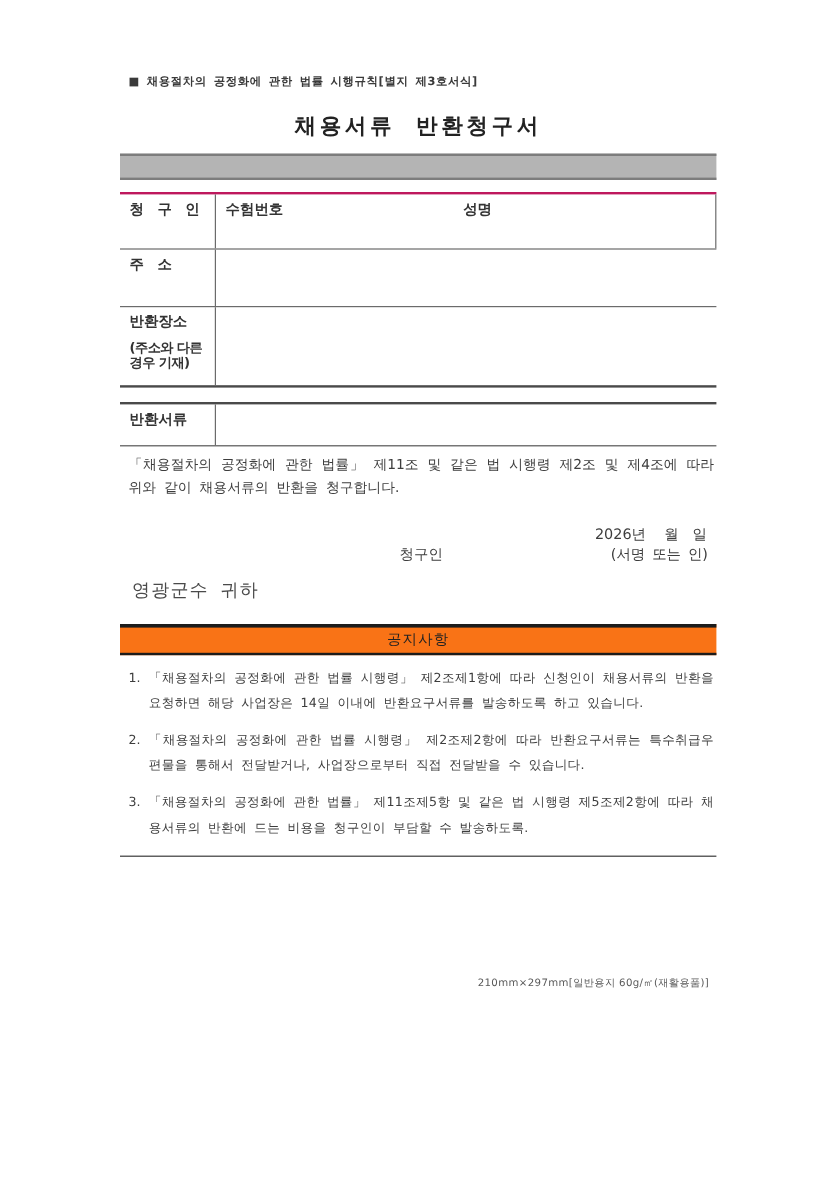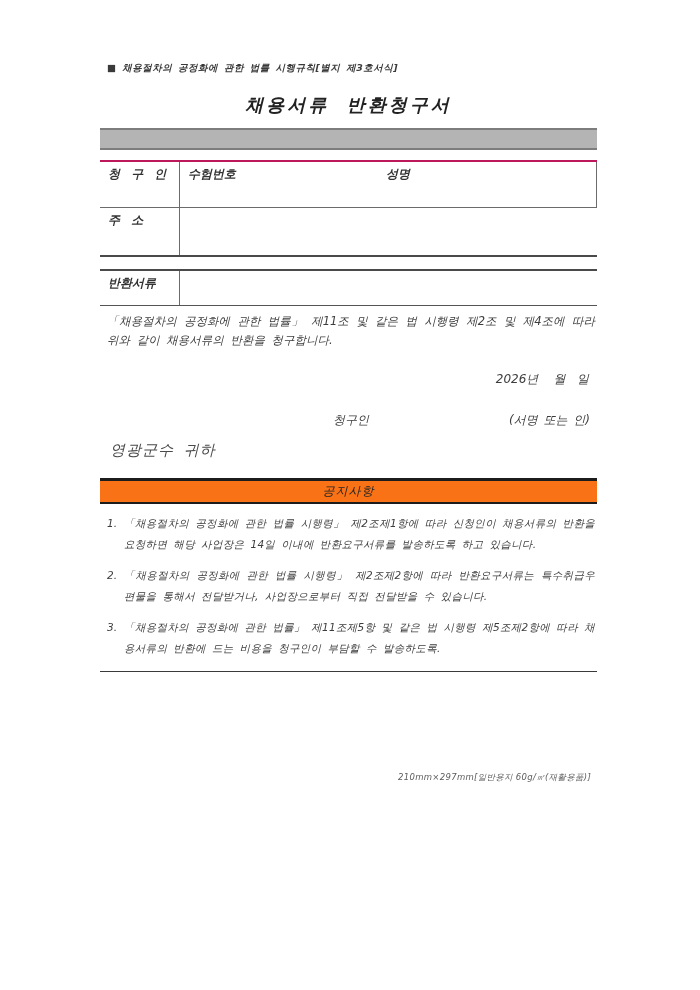--- a/index.html
+++ b/index.html
@@ -8,21 +8,20 @@
     background: #ffffff;
   }
   .page {
     position: relative;
     width: 700px;
     height: 990px;
     background: #ffffff;
     font-family: "DejaVu Sans", "Liberation Sans", sans-serif;
     color: #3b3b3b;
     overflow: hidden;
-    font-style: italic;
   }
   .content {
     position: absolute;
     left: 100px;
     top: 0;
     width: 497px;
   }
   .reg-note {
     margin-top: 62px;
     padding-left: 7px;
@@ -95,21 +94,20 @@
   .date-line {
     margin-top: 21px;
     text-align: right;
     padding-right: 8px;
     font-size: 12px;
     white-space: pre;
     color: #3d3d3d;
   }
   .sign-line {
     position: relative;
-    margin-top: 24px;
     height: 16px;
     font-size: 12px;
     color: #3d3d3d;
   }
   .sign-claimant { position: absolute; left: 233px; top: 0; }
   .sign-note { position: absolute; right: 7px; top: 0; word-spacing: 2px; }
   .recipient {
     margin-top: 13px;
     padding-left: 10px;
     font-size: 15px;
@@ -183,20 +181,27 @@
         </div>
         <div class="ft-cell sep">
           <span>성명</span>
           <span></span>
         </div>
       </div>
       <div class="ft-row r2">
         <div class="ft-cell sep wide-ws">주 소</div>
         <div class="ft-cell"></div>
       </div>
+      <div class="ft-row r3">
+        <div class="ft-cell sep">
+          <span>반환장소</span>
+          <span class="sub-note">(주소와 다른 경우 기재)</span>
+        </div>
+        <div class="ft-cell"></div>
+      </div>
     </div>
 
     <div class="docs-table">
       <div class="ft-cell sep">반환서류</div>
       <div class="ft-cell"></div>
     </div>
 
     <div class="declaration">「채용절차의 공정화에 관한 법률」  제11조 및 같은 법 시행령 제2조 및 제4조에 따라 위와 같이 채용서류의 반환을 청구합니다.</div>
 
     <div class="date-line">2026년    월   일</div>

